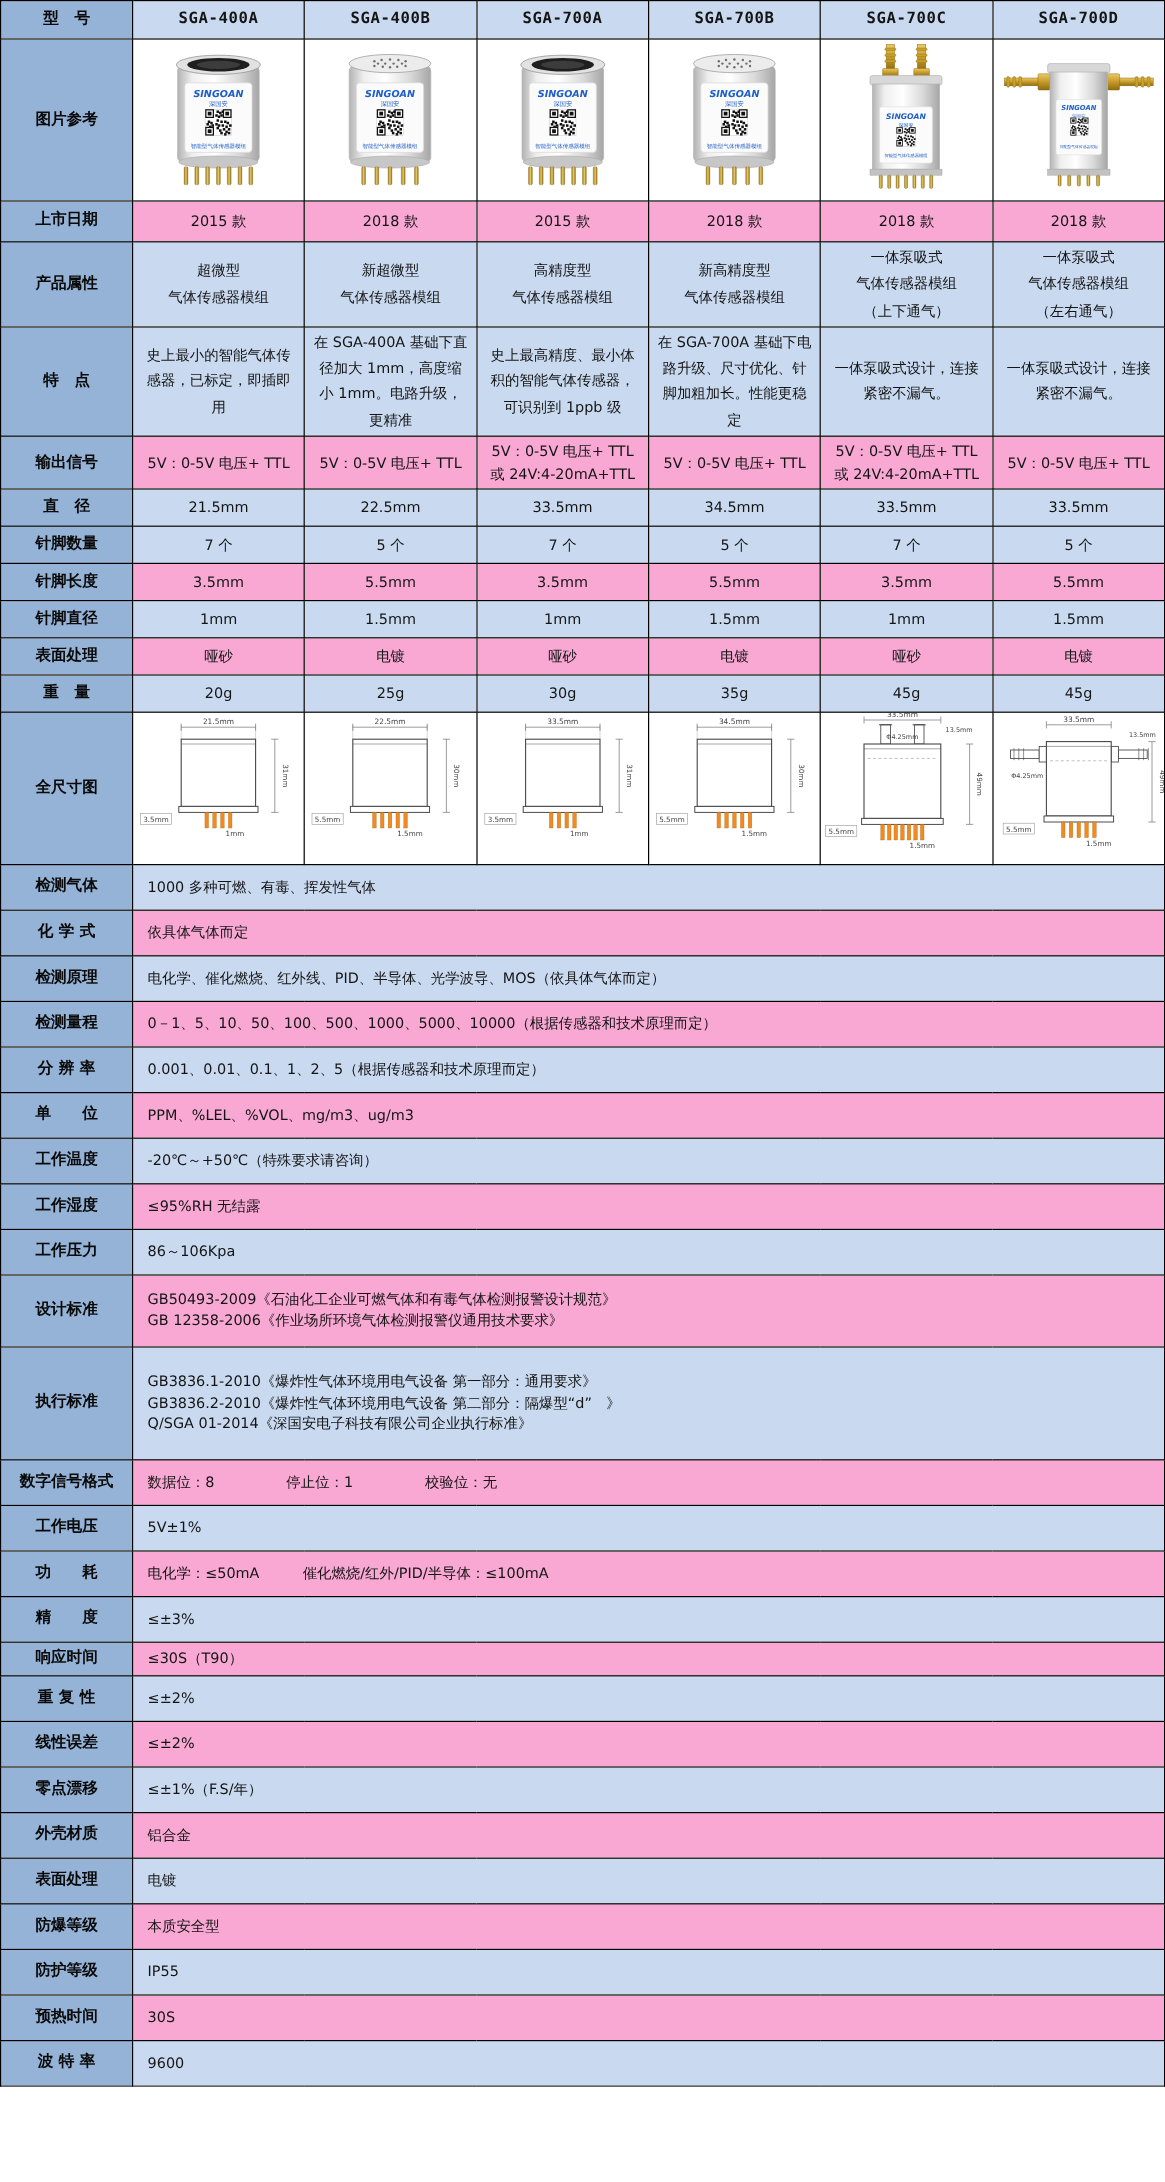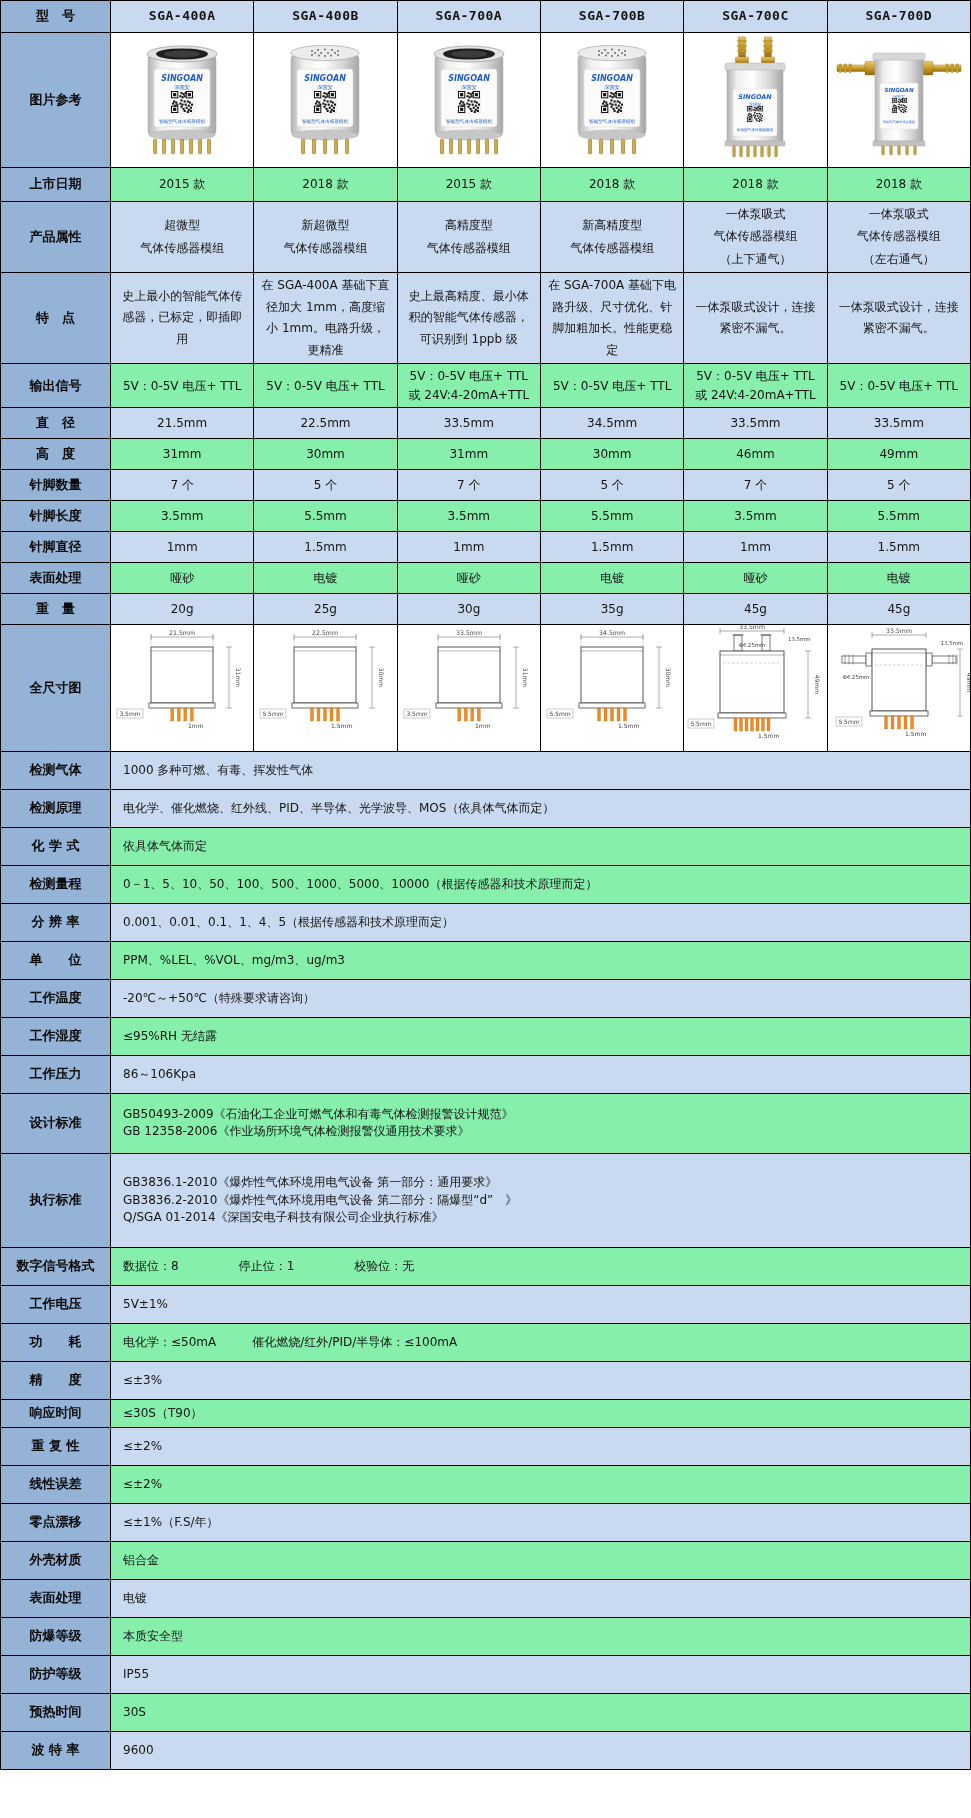--- a/index.html
+++ b/index.html
@@ -3,21 +3,21 @@
 <meta charset="utf-8">
 <style>
   *{box-sizing:border-box}
   html,body{margin:0;padding:0}
   body{width:971px;background:#ffffff;font-family:"DejaVu Sans","Liberation Sans",sans-serif}
   table{border-collapse:collapse;table-layout:fixed;width:971px}
   td{border:1px solid #000;vertical-align:middle;text-align:center;padding:1px 4px;
      font-size:12px;color:#141414;white-space:pre-line;line-height:1.55;overflow:hidden}
   td.lbl{background:#95B3D7;font-weight:bold;font-size:13px;color:#0a0a0a;padding:1px 2px}
   td.light{background:#C9DAF0}
-  td.dark{background:#86efac}
+  td.dark{background:#f9a8d4}
   td.white{background:#ffffff;padding:0}
   td.model{font-family:"DejaVu Sans Mono","Liberation Mono",monospace;font-weight:bold;
            font-size:13px;letter-spacing:.5px}
   td.feat{line-height:1.8;padding:2px 6px}
   td.roomy{line-height:1.9}
   td.full{text-align:left;padding-left:12px;line-height:1.45}
   svg text{font-family:"DejaVu Sans","Liberation Sans",sans-serif}
 </style>
 </head>
 <body>
@@ -507,29 +507,20 @@
         <tr style="height: 31px;">
           <td class="lbl">直　径</td>
           <td class="val light">21.5mm</td>
           <td class="val light">22.5mm</td>
           <td class="val light">33.5mm</td>
           <td class="val light">34.5mm</td>
           <td class="val light">33.5mm</td>
           <td class="val light">33.5mm</td>
         </tr>
         <tr style="height: 31px;">
-          <td class="lbl">高　度</td>
-          <td class="val dark">31mm</td>
-          <td class="val dark">30mm</td>
-          <td class="val dark">31mm</td>
-          <td class="val dark">30mm</td>
-          <td class="val dark">46mm</td>
-          <td class="val dark">49mm</td>
-        </tr>
-        <tr style="height: 31px;">
           <td class="lbl">针脚数量</td>
           <td class="val light">7 个</td>
           <td class="val light">5 个</td>
           <td class="val light">7 个</td>
           <td class="val light">5 个</td>
           <td class="val light">7 个</td>
           <td class="val light">5 个</td>
         </tr>
         <tr style="height: 31px;">
           <td class="lbl">针脚长度</td>
@@ -722,34 +713,34 @@
               <rect x="8" y="92" width="26" height="9" fill="#fff" stroke="#999" stroke-width="0.5"></rect>
               <text x="21" y="99" text-anchor="middle" font-size="6" fill="#444">5.5mm</text>
               <text x="77" y="111" font-size="6" fill="#444">1.5mm</text>
             </svg></td>
         </tr>
         <tr style="height: 38px;">
           <td class="lbl">检测气体</td>
           <td class="val full light" colspan="6">1000 多种可燃、有毒、挥发性气体</td>
         </tr>
         <tr style="height: 38px;">
+          <td class="lbl">化 学 式</td>
+          <td class="val full dark" colspan="6">依具体气体而定</td>
+        </tr>
+        <tr style="height: 38px;">
           <td class="lbl">检测原理</td>
           <td class="val full light" colspan="6">电化学、催化燃烧、红外线、PID、半导体、光学波导、MOS（依具体气体而定）</td>
         </tr>
         <tr style="height: 38px;">
-          <td class="lbl">化 学 式</td>
-          <td class="val full dark" colspan="6">依具体气体而定</td>
-        </tr>
-        <tr style="height: 38px;">
           <td class="lbl">检测量程</td>
           <td class="val full dark" colspan="6">0－1、5、10、50、100、500、1000、5000、10000（根据传感器和技术原理而定）</td>
         </tr>
         <tr style="height: 38px;">
           <td class="lbl">分 辨 率</td>
-          <td class="val full light" colspan="6">0.001、0.01、0.1、1、4、5（根据传感器和技术原理而定）</td>
+          <td class="val full light" colspan="6">0.001、0.01、0.1、1、2、5（根据传感器和技术原理而定）</td>
         </tr>
         <tr style="height: 38px;">
           <td class="lbl">单　　位</td>
           <td class="val full dark" colspan="6">PPM、%LEL、%VOL、mg/m3、ug/m3</td>
         </tr>
         <tr style="height: 38px;">
           <td class="lbl">工作温度</td>
           <td class="val full light" colspan="6">-20℃～+50℃（特殊要求请咨询）</td>
         </tr>
         <tr style="height: 38px;">

